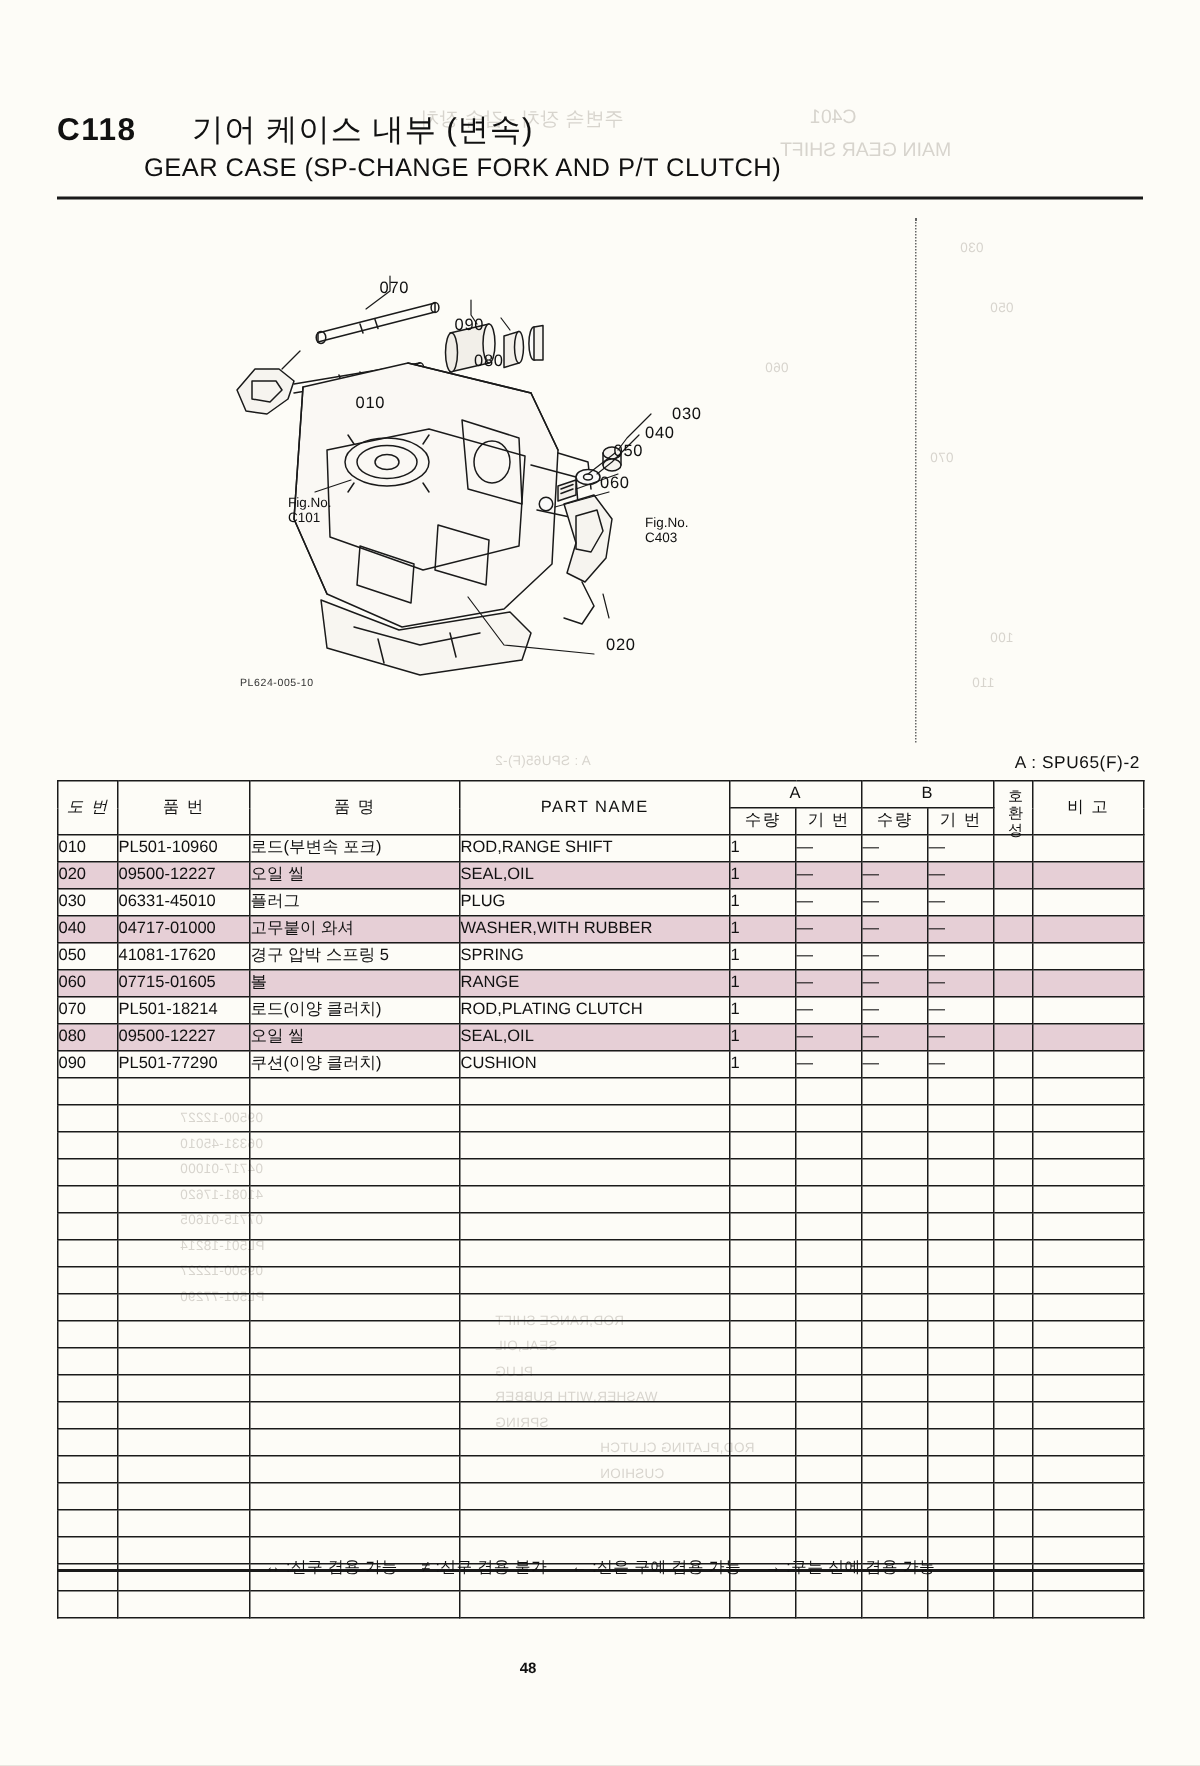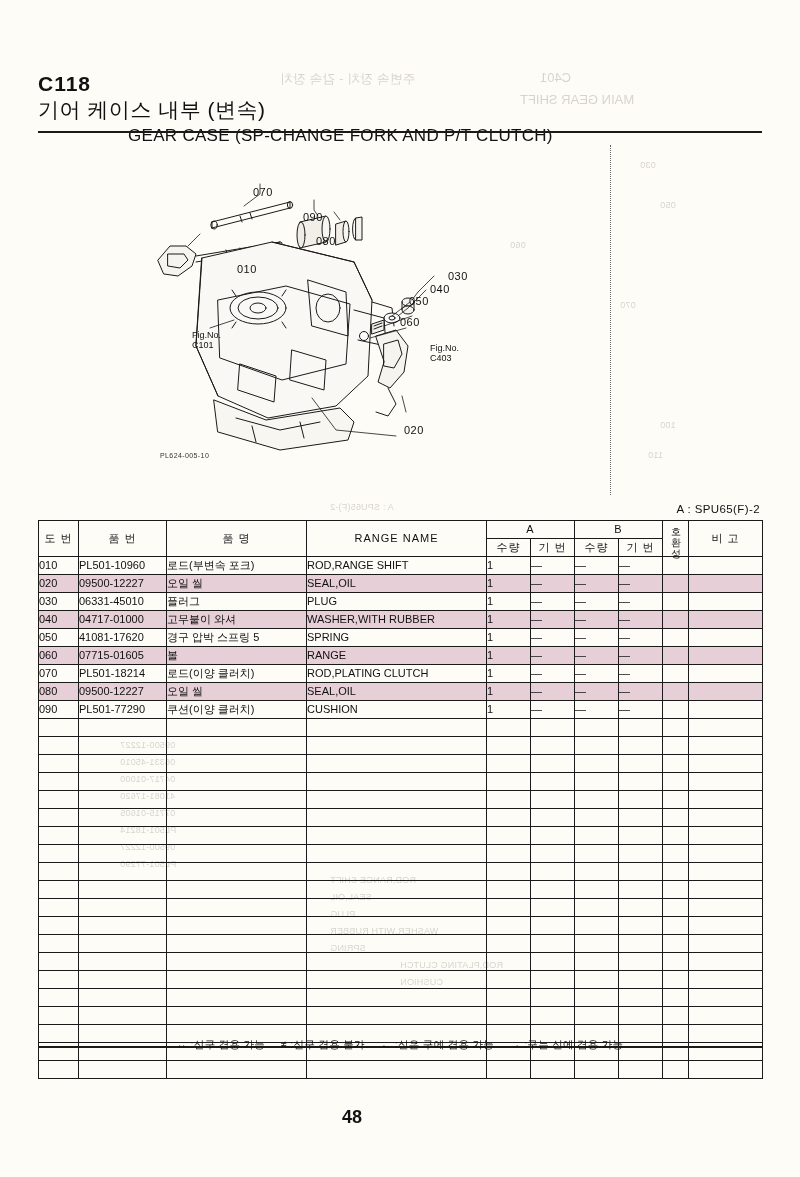--- a/index.html
+++ b/index.html
@@ -36,37 +36,36 @@
   
   .header {
     position: absolute;
     left: 38px;
     top: 72px;
     width: 724px;
   }
   .hdr-row1 {
     display: flex;
     align-items: baseline;
-    flex-direction: column;
   }
   .hdr-code {
     font-size: 21px;
     font-weight: bold;
     color: #111;
     letter-spacing: 1px;
     width: 90px;
   }
   .hdr-kor {
     font-size: 21px;
     color: #111;
     letter-spacing: 0.5px;
   }
   .hdr-eng {
     margin-top: 2px;
-    margin-left: 90px;
+    margin-left: 58px;
     font-size: 17px;
     color: #111;
     letter-spacing: 0.3px;
   }
   .hdr-rule {
     position: absolute;
     left: 38px;
     top: 131px;
     width: 724px;
     height: 2px;
@@ -145,21 +144,21 @@
   .c-pno  { width: 88px;  text-align: center; }
   .c-knm  { width: 140px; text-align: left; padding-left: 4px !important; }
   .c-enm  { width: 180px; text-align: left; padding-left: 4px !important; }
   .c-qa   { width: 44px;  text-align: center; }
   .c-ka   { width: 44px;  text-align: center; }
   .c-qb   { width: 44px;  text-align: center; }
   .c-kb   { width: 44px;  text-align: center; }
   .c-comp { width: 26px;  text-align: center; }
   .c-rem  { width: 74px;  text-align: center; }
 
-  .hdr-tall { height: 50px; }
+  .hdr-tall { height: 50px; font-style: italic; }
   .grp-ab { text-align: center; }
   .vert {
     writing-mode: vertical-rl;
     text-orientation: upright;
     letter-spacing: 1px;
     line-height: 1;
     font-size: 10px;
     display: inline-block;
   }
   tr.hl td { background: #e6cfd6; }
@@ -184,21 +183,21 @@
     width: 724px;
     height: 1.5px;
     background: #1a1a1a;
   }
   .pagenum {
     position: absolute;
     left: 0;
     top: 1107px;
     width: 704px;
     text-align: center;
-    font-size: 18px;
+    font-size: 10px;
     font-weight: bold;
     color: #111;
   }
 </style>
 </head>
 <body>
 
 <div class="page">
 
   <div class="ghost med" style="left:540px; top:70px;">C401</div>
@@ -353,21 +352,21 @@
         <col class="c-qb">
         <col class="c-kb">
       <col class="c-comp">
         <col class="c-rem">
     </colgroup>
     <thead>
       <tr>
         <th rowspan="2" class="hdr-tall">도 번</th>
         <th rowspan="2">품  번</th>
         <th rowspan="2">품       명</th>
-        <th rowspan="2">RANGE  NAME</th>
+        <th rowspan="2">PART  NAME</th>
         <th colspan="2" class="grp-ab">A</th>
         <th colspan="2" class="grp-ab">B</th>
         <th rowspan="2"><span class="vert">호환성</span></th>
         <th rowspan="2">비   고</th>
       </tr>
       <tr>
         <th>수량</th>
         <th>기 번</th>
         <th>수량</th>
         <th>기 번</th>

